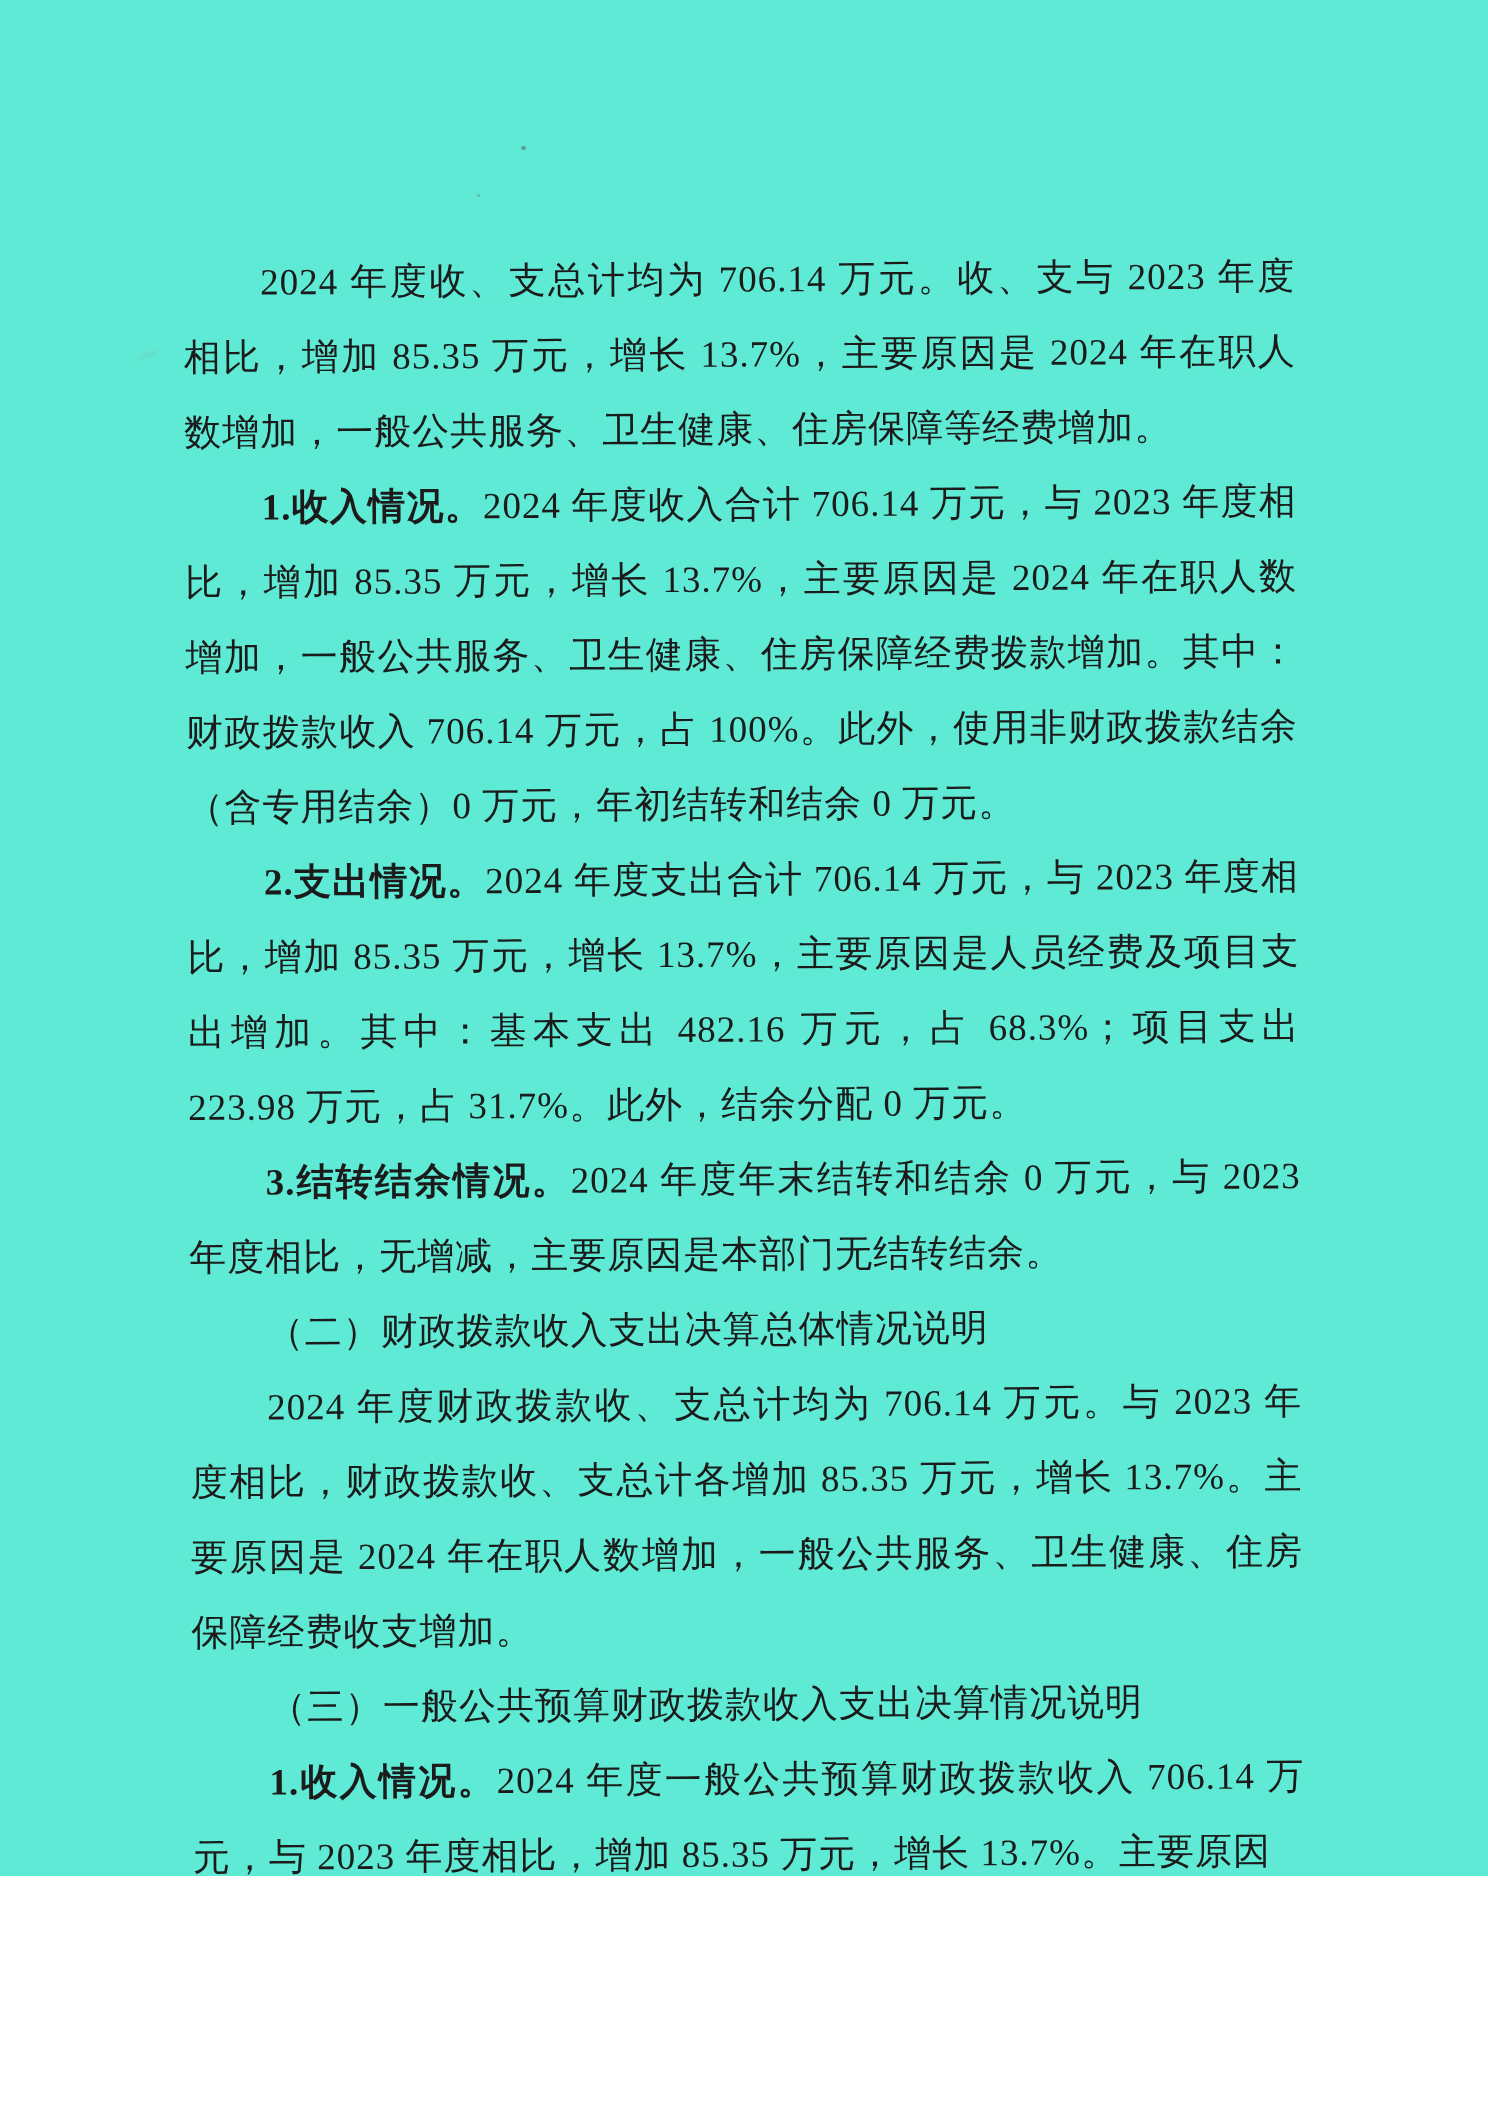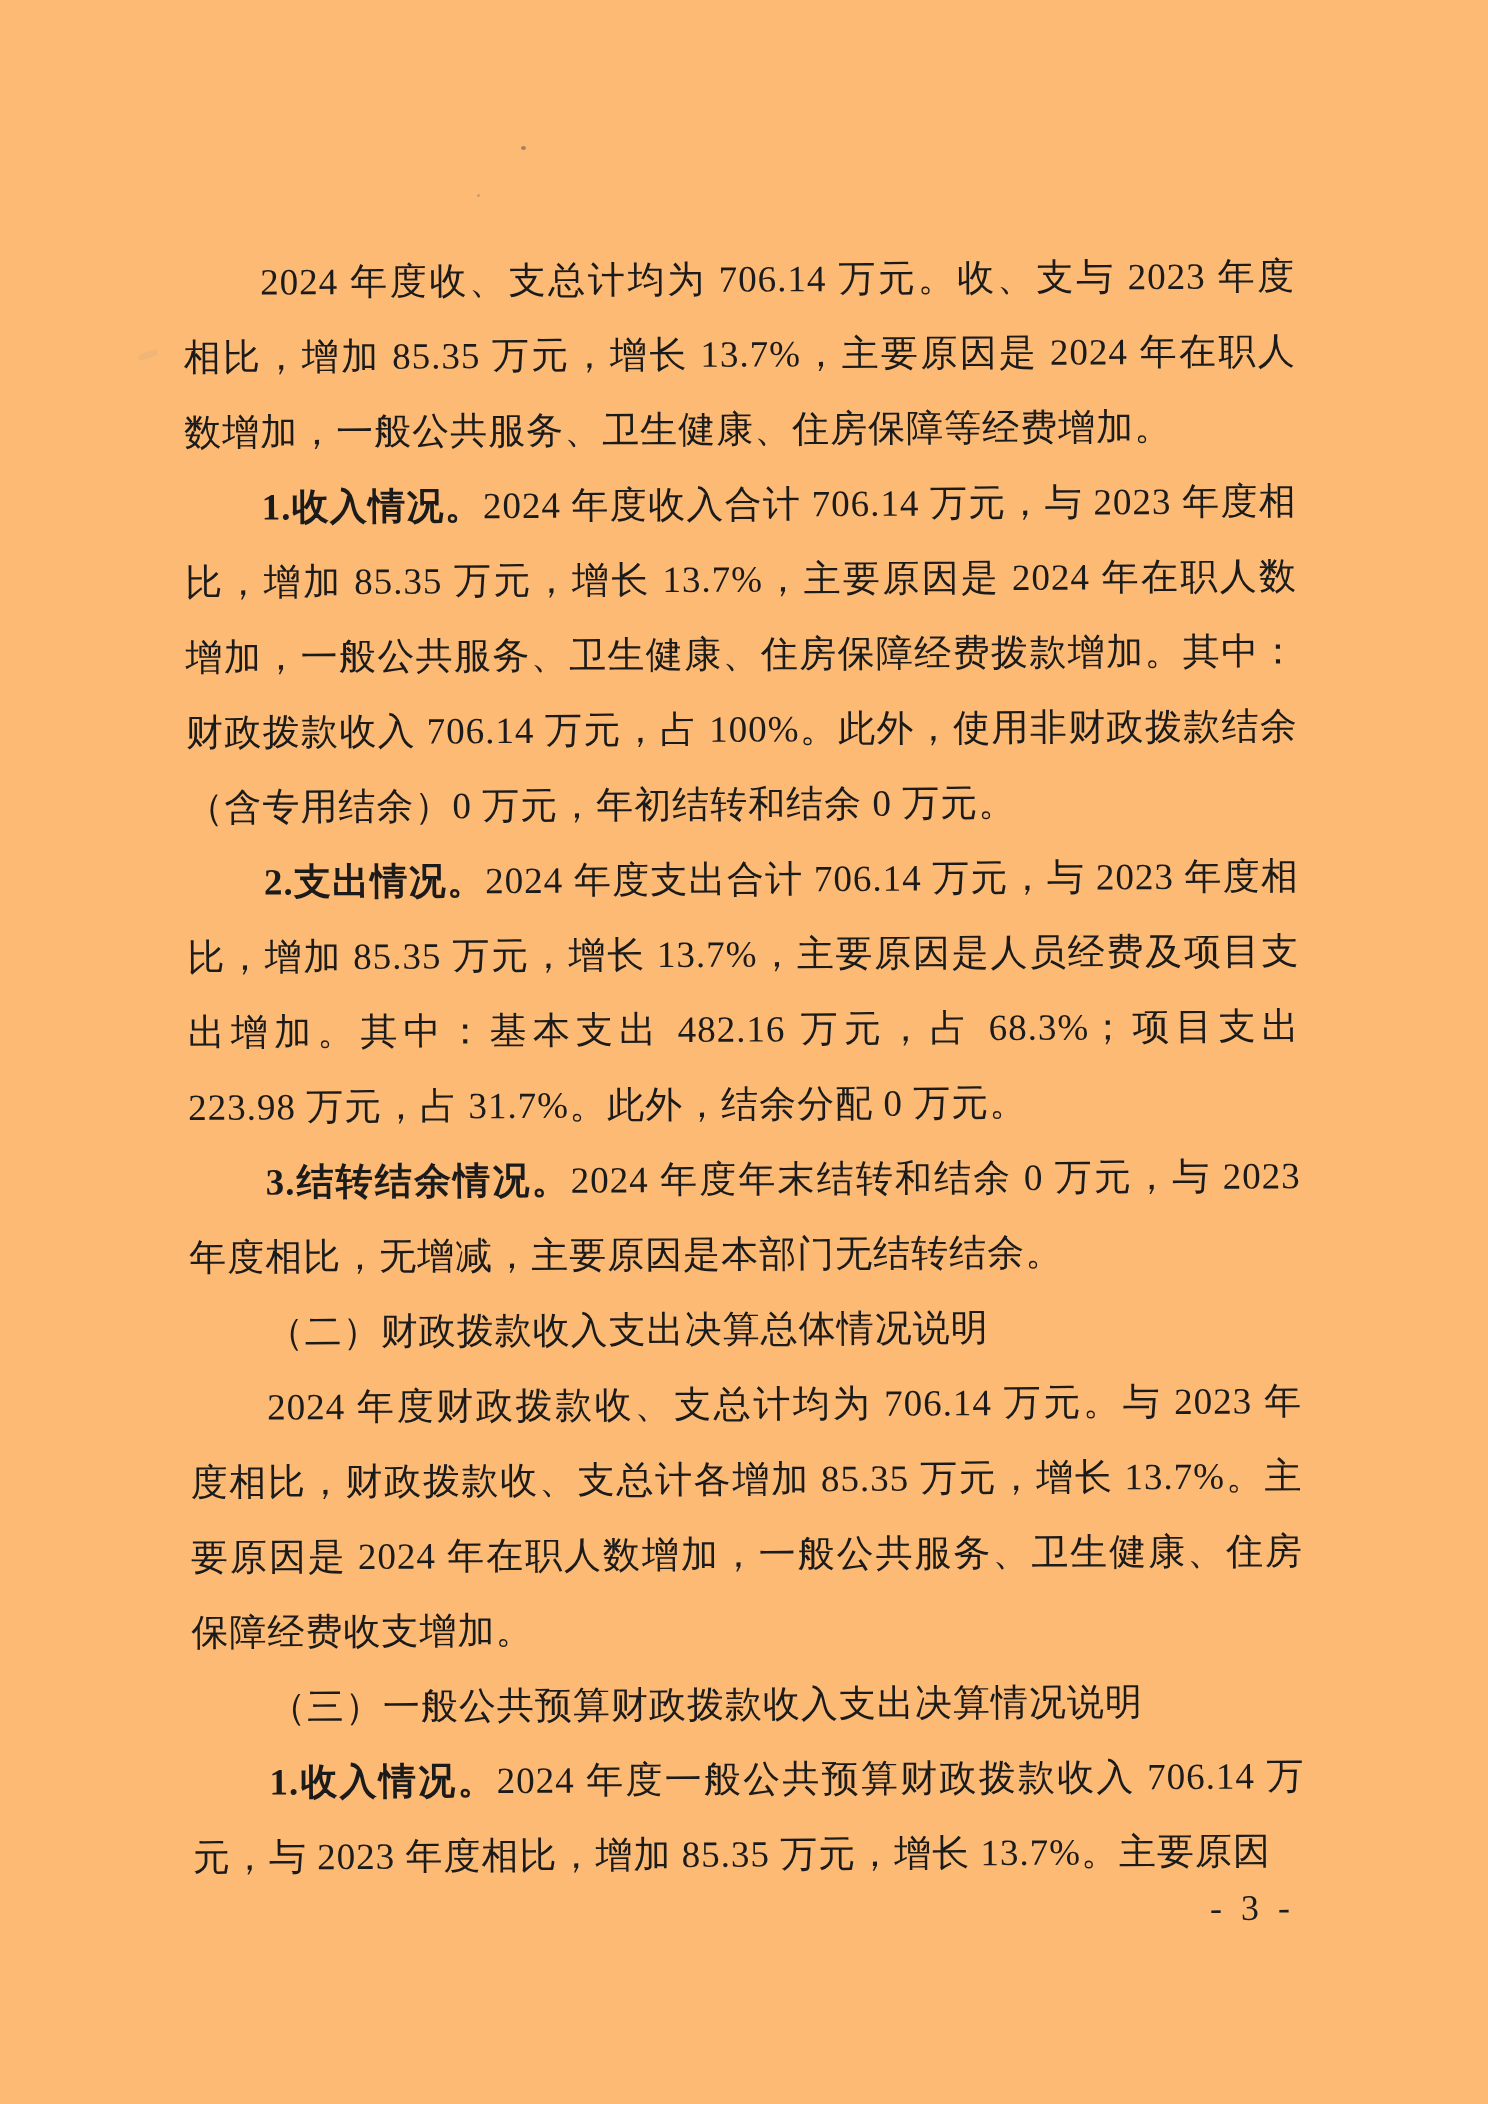--- a/index.html
+++ b/index.html
@@ -8,22 +8,22 @@
   }
   body {
     width: 1488px;
     height: 2104px;
     background: #ffffff;
     font-family: "Liberation Serif", "DejaVu Serif", serif;
   }
   .page {
     position: relative;
     width: 1488px;
-    height: 2104px;
-    background: #fdba74;
+    height: 1876px;
+    background: #5eead4;
     overflow: hidden;
   }
   .content {
     position: absolute;
     left: 183px;
     top: 245px;
     width: 1112px;
     color: #1b1b1b;
     font-size: 37px;
     line-height: 75px;

